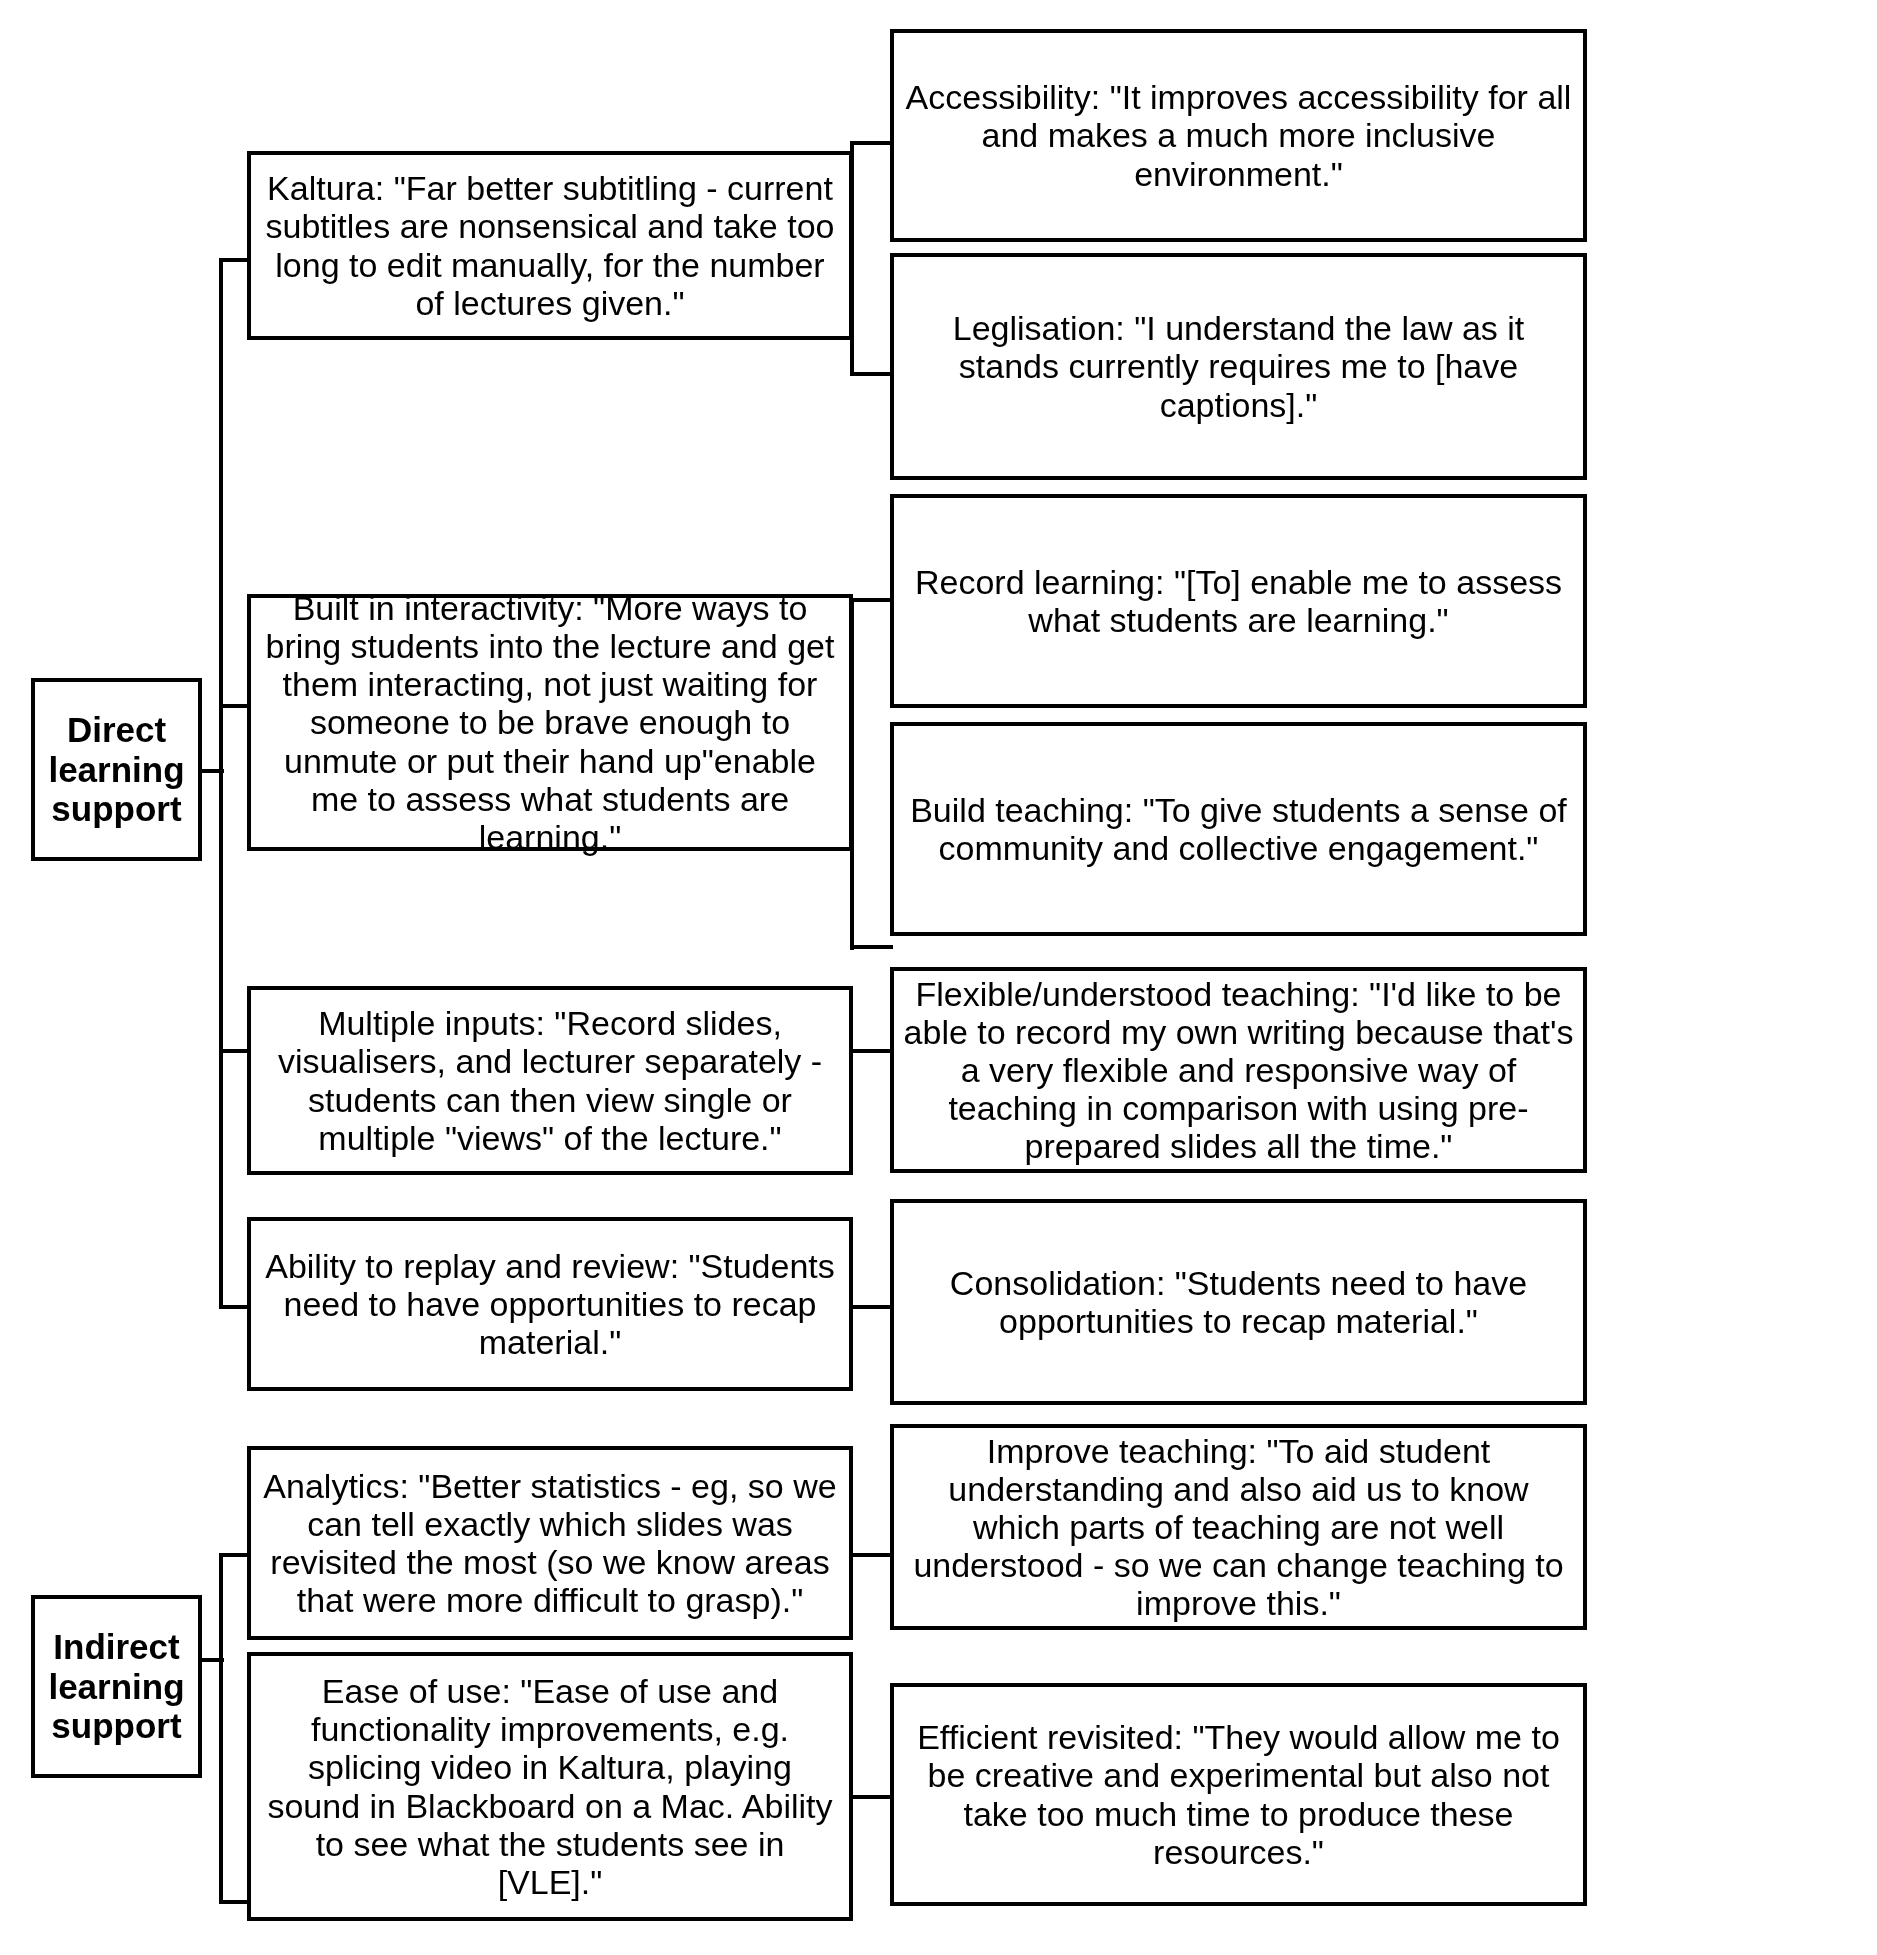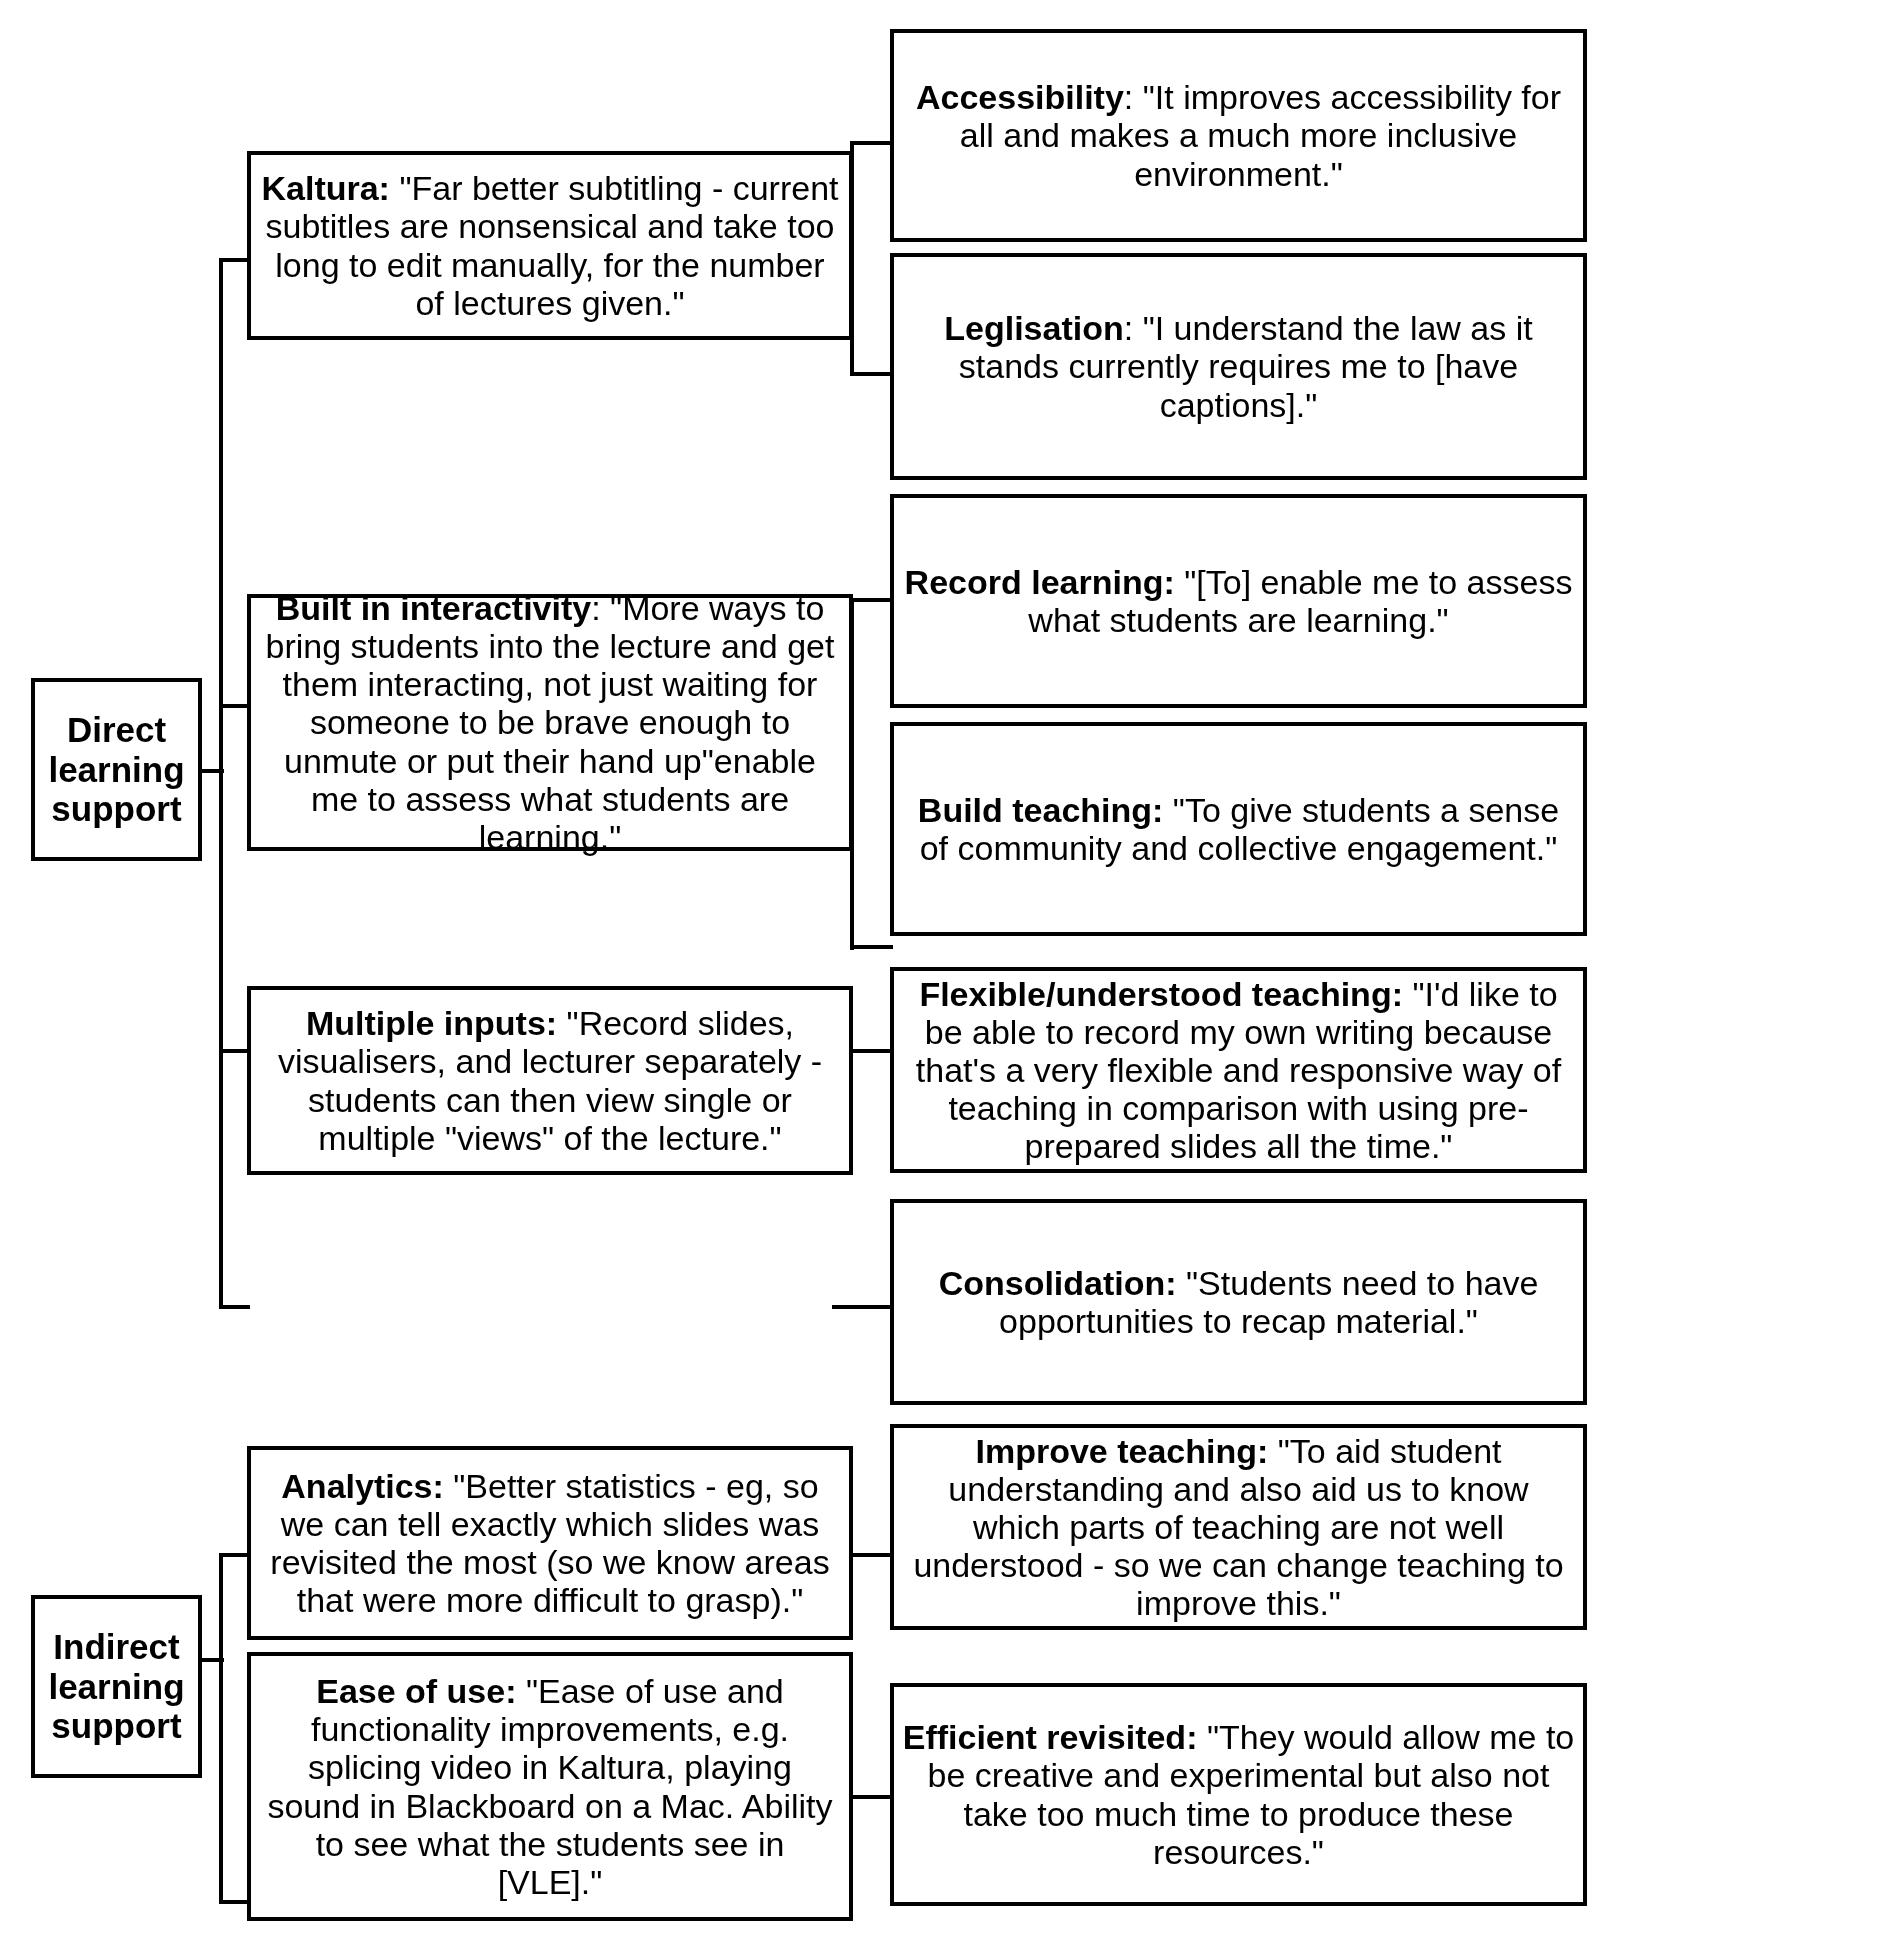--- a/index.html
+++ b/index.html
@@ -36,21 +36,21 @@
     font-size: 35px;
     font-weight: bold;
     line-height: 1.14;
   }
   .lvl1 {
     font-size: 34px;
   }
   .lvl2 {
     font-size: 34px;
   }
-  b { font-weight: bold; }
+  b { font-weight: normal; }
   .conn {
     position: absolute;
     background: #000000;
   }
   .h { height: 4px; }
   .v { width: 4px; }
 </style>
 </head>
 <body>
 
@@ -107,20 +107,23 @@
   </div>
 
   <div class="node lvl1" style="left:247px; top:594px; width:606px; height:257px;">
     <span class="txt"><b>Built in interactivity</b><span>: "More ways to bring students into the lecture and get them interacting, not just waiting for someone to be brave enough to unmute or put their hand up"enable me to assess what students are learning."</span></span>
   </div>
 
   <div class="node lvl1" style="left:247px; top:986px; width:606px; height:189px;">
     <span class="txt"><b>Multiple inputs:</b><span> "Record slides, visualisers, and lecturer separately - students can then view single or multiple "views" of the lecture."</span></span>
   </div>
 
+  <div class="node lvl1" style="left:247px; top:1217px; width:606px; height:174px;">
+    <span class="txt"><b>Ability  to replay and review</b><span>: "Students need to have opportunities to recap material."</span></span>
+  </div>
 
   <div class="node lvl1" style="left:247px; top:1446px; width:606px; height:194px;">
     <span class="txt"><b>Analytics:</b><span> "Better statistics - eg, so we can tell exactly which slides was revisited the most (so we know areas that were more difficult to grasp)."</span></span>
   </div>
 
   <div class="node lvl1" style="left:247px; top:1652px; width:606px; height:269px;">
     <span class="txt"><b>Ease of use:</b><span> "Ease of use and functionality improvements, e.g. splicing video in Kaltura, playing sound in Blackboard on a Mac. Ability to see what the students see in [VLE]."</span></span>
   </div>
 
   <div class="node lvl2" style="left:890px; top:29px; width:697px; height:213px;">

